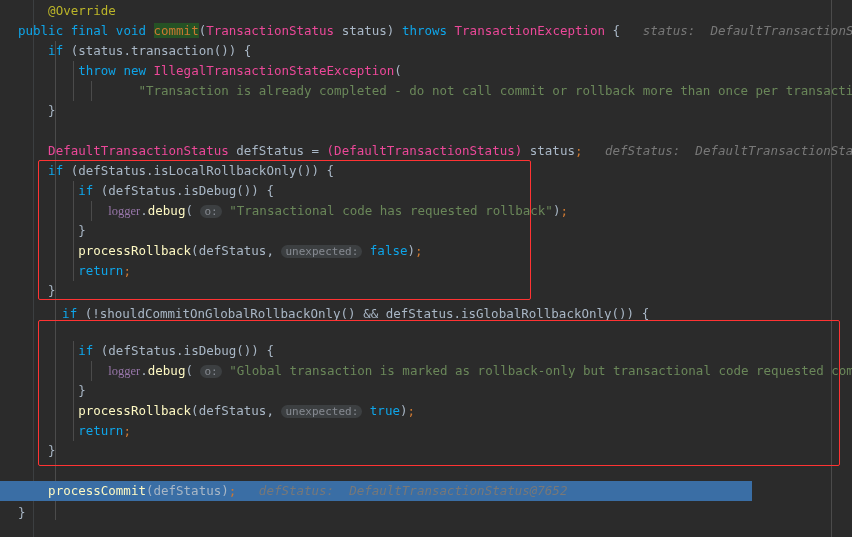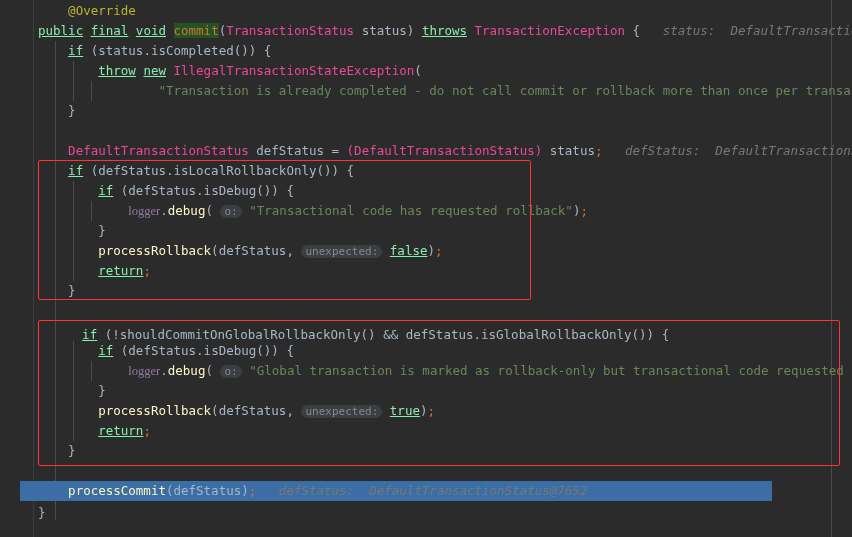--- a/index.html
+++ b/index.html
@@ -43,40 +43,39 @@
     width: 1px;
     background: #4B4B4B;
     z-index: 2;
   }
 
   
   .code-layer {
     position: absolute;
     left: 0; top: 0; right: 0; bottom: 0;
     z-index: 5;
-    margin-left: 20px;
   }
   .line {
     position: absolute;
     left: 0;
     height: 20px;
     line-height: 20px;
     white-space: pre;
     padding-left: 18px;
     width: 834px;
     box-sizing: border-box;
   }
   .line.exec {
     background: #3A6EA5;
     width: 752px;
     padding-left: 18px;
   }
 
   
-  .kw      { color: #86efac; text-decoration: underline; }
+  .kw      { color: #0ea5e9; }
   .ident   { color: #A9B7C6; }
   .type    { color: #ec4899; }
   .str     { color: #6A8759; }
   .anno    { color: #BBB529; }
   .method  { color: #fef9c3; }
   .field   { color: #9876AA; font-family: Liberation Serif, serif; }
   .punct   { color: #A9B7C6; }
   .semi    { color: #CC7832; }
   .hl-sym  { background: #255225; color: #CC7832; }
 
@@ -121,21 +120,21 @@
   <div class="indent-guide" style="left:91px; top:81px; height:20px;"></div>
   <div class="indent-guide" style="left:91px; top:201px; height:20px;"></div>
   <div class="indent-guide" style="left:91px; top:361px; height:20px;"></div>
 
   <div class="code-layer">
 
     <div class="line" style="top:1px;">    <span class="anno">@Override</span></div>
 
     <div class="line" style="top:21px;"><span class="kw">public</span> <span class="kw">final</span> <span class="kw">void</span> <span class="hl-sym">commit</span><span class="punct">(</span><span class="type">TransactionStatus</span> <span class="ident">status</span><span class="punct">)</span> <span class="kw">throws</span> <span class="type">TransactionException</span> <span class="punct">{</span>   <span class="hint">status:  DefaultTransactionStatus@7652</span></div>
 
-    <div class="line" style="top:41px;">    <span class="kw">if</span> <span class="punct">(</span><span class="ident">status.isCompleted()</span><span class="punct">)</span> <span class="punct">{</span></div>
+    <div class="line" style="top:41px;">    <span class="kw">if</span> <span class="punct">(</span><span class="ident">status.transaction()</span><span class="punct">)</span> <span class="punct">{</span></div>
 
     <div class="line" style="top:61px;">        <span class="kw">throw</span> <span class="kw">new</span> <span class="type">IllegalTransactionStateException</span><span class="punct">(</span></div>
 
     <div class="line" style="top:81px;">                <span class="str">"Transaction is already completed - do not call commit or rollback more than once per transaction"</span></div>
 
     <div class="line" style="top:101px;">    <span class="punct">}</span></div>
 
     <div class="line" style="top:121px;"> </div>
 
     <div class="line" style="top:141px;">    <span class="type">DefaultTransactionStatus</span> <span class="ident">defStatus</span> = <span class="type">(DefaultTransactionStatus)</span> <span class="ident">status</span><span class="semi">;</span>   <span class="hint">defStatus:  DefaultTransactionStatus@7652</span></div>
@@ -149,21 +148,21 @@
     <div class="line" style="top:221px;">        <span class="punct">}</span></div>
 
     <div class="line" style="top:241px;">        <span class="method">processRollback</span><span class="punct">(</span><span class="ident">defStatus</span><span class="punct">,</span> <span class="inlay">unexpected:</span> <span class="kw">false</span><span class="punct">)</span><span class="semi">;</span></div>
 
     <div class="line" style="top:261px;">        <span class="kw">return</span><span class="semi">;</span></div>
 
     <div class="line" style="top:281px;">    <span class="punct">}</span></div>
 
     <div class="line" style="top:301px;"> </div>
 
-    <div class="line" style="top:325px;padding-left:32px;">    <span class="kw">if</span> <span class="punct">(</span><span class="ident">!shouldCommitOnGlobalRollbackOnly()</span> <span class="punct">&amp;&amp;</span> <span class="ident">defStatus.isGlobalRollbackOnly()</span><span class="punct">)</span> <span class="punct">{</span></div>
+    <div class="line" style="top:304px;padding-left:32px;">    <span class="kw">if</span> <span class="punct">(</span><span class="ident">!shouldCommitOnGlobalRollbackOnly()</span> <span class="punct">&amp;&amp;</span> <span class="ident">defStatus.isGlobalRollbackOnly()</span><span class="punct">)</span> <span class="punct">{</span></div>
 
     <div class="line" style="top:341px;">        <span class="kw">if</span> <span class="punct">(</span><span class="ident">defStatus.isDebug()</span><span class="punct">)</span> <span class="punct">{</span></div>
 
     <div class="line" style="top:361px;">            <span class="field">logger</span>.<span class="method">debug</span><span class="punct">(</span> <span class="inlay">o:</span> <span class="str">"Global transaction is marked as rollback-only but transactional code requested commit"</span></div>
 
     <div class="line" style="top:381px;">        <span class="punct">}</span></div>
 
     <div class="line" style="top:401px;">        <span class="method">processRollback</span><span class="punct">(</span><span class="ident">defStatus</span><span class="punct">,</span> <span class="inlay">unexpected:</span> <span class="kw">true</span><span class="punct">)</span><span class="semi">;</span></div>
 
     <div class="line" style="top:421px;">        <span class="kw">return</span><span class="semi">;</span></div>

